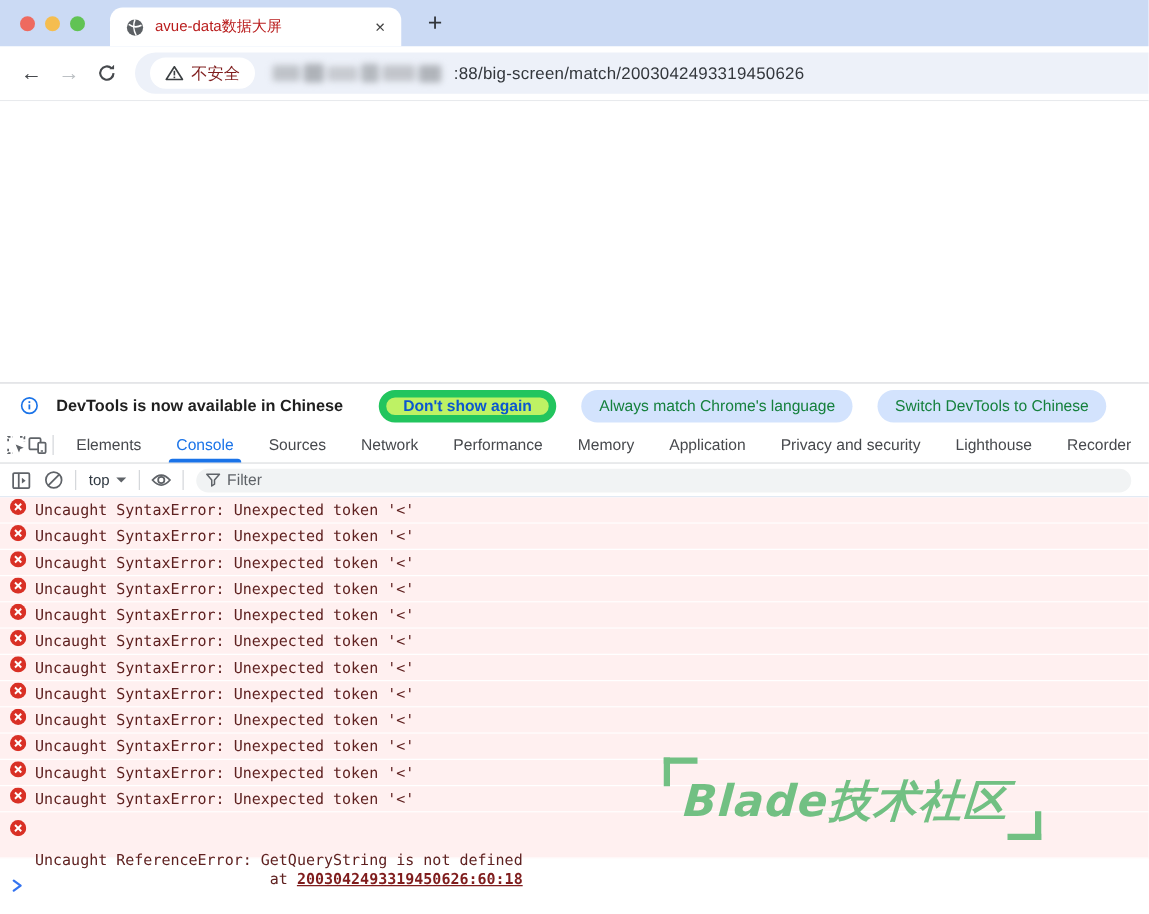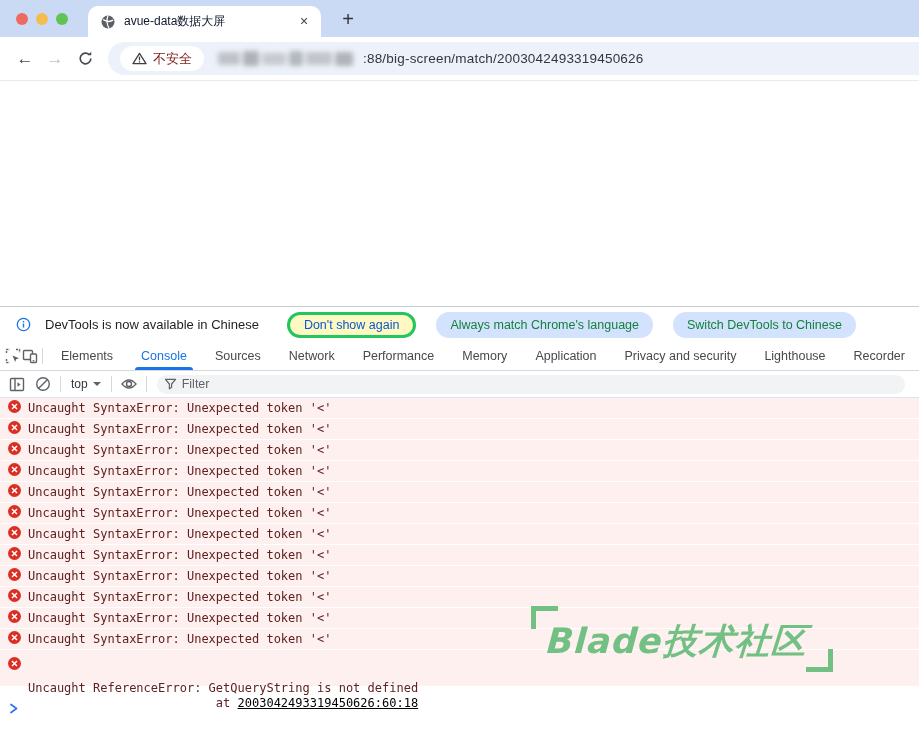--- a/index.html
+++ b/index.html
@@ -8,21 +8,21 @@
   .stage { position:relative; width:919px; height:731px; background:#fff; }
 
   
   .tabstrip { position:relative; height:37px; background:#cbdaf4; }
   .traffic { position:absolute; left:16px; top:13px; display:flex; gap:8px; }
   .traffic i { width:12px; height:12px; border-radius:50%; display:block; }
   .t-red{ background:#ee6a5f; } .t-yellow{ background:#f5bd4f; } .t-green{ background:#61c354; }
   .chrome-tab { position:absolute; left:88px; top:6px; width:233px; height:31px;
     background:#fff; border-radius:10px 10px 0 0; display:flex; align-items:center;
     padding:0 8px 0 12px; }
-  .chrome-tab .title { flex:1; font-size:12px; color:#0f172a; white-space:nowrap;
+  .chrome-tab .title { flex:1; font-size:12px; color:#b91c1c; white-space:nowrap;
     overflow:hidden; text-overflow:ellipsis; margin-left:8px; }
   .tab-close { font-size:14px; color:#444; width:18px; height:18px; line-height:17px;
     text-align:center; border-radius:50%; }
   .newtab { position:absolute; left:334px; top:6px; width:28px; height:28px;
     font-size:20px; color:#31353a; text-align:center; line-height:26px; }
 
   
   .navbar { height:44px; background:#fff; display:flex; align-items:center;
     padding:0 0 0 10px; border-bottom:1px solid #e8eaed; overflow:hidden; }
   .navbtn { width:30px; height:30px; display:flex; align-items:center; justify-content:center;
@@ -37,26 +37,26 @@
   .blurred i { display:block; border-radius:2px; }
   .url-text { font-size:13.5px; color:#33373c; letter-spacing:.2px; white-space:nowrap; }
 
   
   .page-content { height:226px; background:#fff; border-bottom:1px solid #c9ccd1; }
 
   
   .devtools { position:relative; background:#fff; }
   .infobar { height:35px; display:flex; align-items:center; padding-left:16px;
     background:#fff; }
-  .infobar .msg { font-size:13px; color:#1f1f1f; margin-left:14px; }
+  .infobar .msg { font-size:13px; color:#1f1f1f; margin-left:14px;font-weight:bold; }
   .ib-btn { height:26px; border-radius:13px; font-size:12.5px; display:flex;
     align-items:center; padding:0 14px; white-space:nowrap;
     font-family:inherit; border:none; background:none; }
-  .ib-outline { color:#0b57d0; border:3px solid #22c55e; background:#fef9c3;
-    margin-left:28px; font-weight:400; }
+  .ib-outline { color:#0b57d0; border:6px solid #22c55e; background:#bef264;
+    margin-left:28px; font-weight:700; }
   .ib-tonal { background:#d3e3fd; color:#15803d; margin-left:20px; }
 
   .devtabs { height:29px; display:flex; align-items:stretch; background:#fff;
     border-bottom:1px solid #d6d9dc; padding-left:4px; }
   .toolicon { width:26px; display:flex; align-items:center; justify-content:center;
     color:#5f6368; }
   .vsep { width:1px; height:16px; background:#d5d8db; align-self:center; margin:0 4px; }
   .devtab { position:relative; padding:0 10px; font-size:12.5px; color:#47494d;
     display:flex; align-items:center; margin:0 4px; white-space:nowrap; }
   .devtab.active { color:#1a73e8; }
@@ -77,21 +77,21 @@
 
   .console-msgs { position:relative; background:#fff; }
   .console-row { height:21px; background:#fff0f0; border-bottom:1px solid #fff;
     display:flex; align-items:center; padding-left:8px;text-align:right; }
   .console-row .etext { font-family:"DejaVu Sans Mono","Liberation Mono",monospace;
     font-size:12px; color:#5f2120; margin-left:7px; }
   .err-badge { flex:0 0 13px; }
   .console-row.multiline { height:37px; align-items:flex-start; padding-top:3px; }
   .stackline { font-family:"DejaVu Sans Mono","Liberation Mono",monospace;
     font-size:12px; color:#5f2120; margin-left:27px; margin-top:1px; }
-  .stackline a { color:#000000; text-decoration:underline; font-weight:400; }
+  .stackline a { color:#7f1d1d; text-decoration:underline; font-weight:700; }
   .msgcol { display:flex; flex-direction:column;margin-top:28px; }
 
   .prompt-row { height:30px; display:flex; align-items:center; padding-left:9px;
     background:#fff; border-top:1px solid #fff; margin-top:6px; }
 
   
   .watermark { position:absolute; left:531px; top:604px; width:302px; height:68px;
     pointer-events:none; z-index:5; }
   .watermark::before { content:""; position:absolute; left:0; top:2px; width:22px;
     height:18px; border-left:5px solid #72c083; border-top:5px solid #72c083; }

